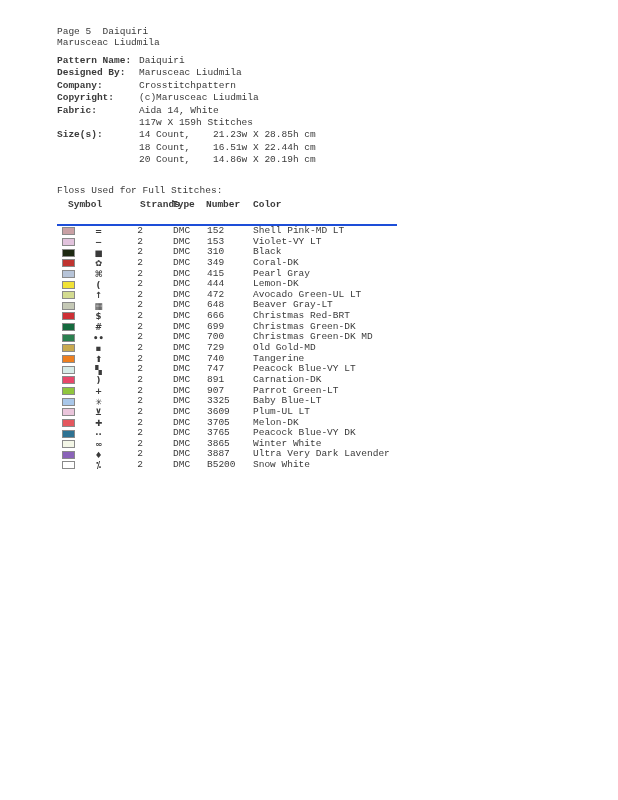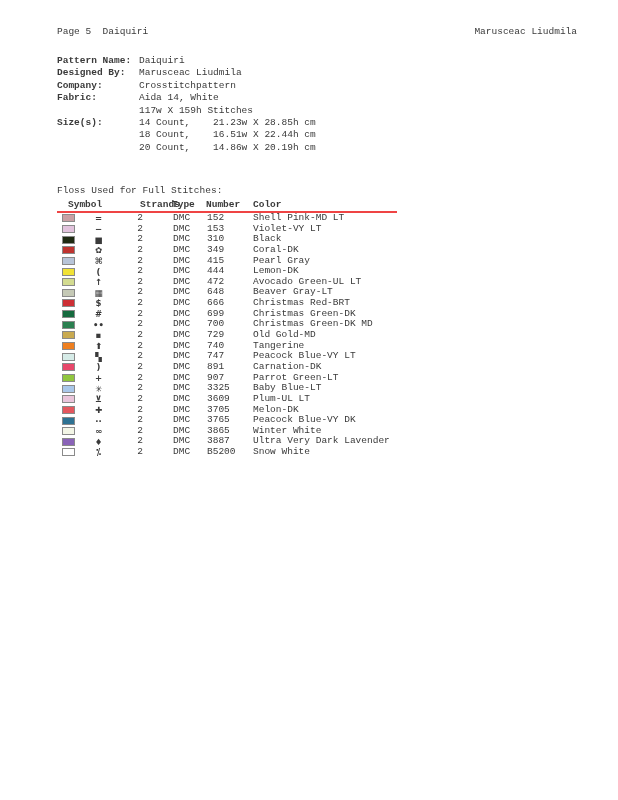--- a/index.html
+++ b/index.html
@@ -18,20 +18,21 @@
     overflow: hidden;
   }
   .doc-header {
     position: absolute;
     top: 26px;
     left: 57px;
     right: 41px;
     display: flex;
     justify-content: space-between;
     white-space: pre;
+    flex-direction: column;
   }
   .info-block {
     position: absolute;
     top: 55px;
     left: 57px;
   }
   .info-row {
     line-height: 12.4px;
     white-space: pre;
   }
@@ -53,22 +54,22 @@
   .floss-table {
     position: absolute;
     top: 199px;
     left: 57px;
     width: 340px;
   }
   .floss-head {
     display: grid;
     grid-template-columns: 55px 56px 35px 47px auto;
     font-weight: bold;
-    border-bottom: 2px solid #ef4444;
-    padding-bottom: 1px;
+    border-bottom: 2px solid #1d4ed8;
+    padding-bottom: 14px;
     line-height: 11px;
   }
   .floss-head .h-sym   { padding-left: 11px; }
   .floss-head .h-str   { text-align: center; margin-left: 28px; }
   .floss-head .h-type  { padding-left: 4px; }
   .floss-head .h-num   { padding-left: 3px; }
   .floss-head .h-col   { padding-left: 3px; }
   .floss-row {
     display: grid;
     grid-template-columns: 28px 27px 56px 35px 47px auto;
@@ -102,20 +103,21 @@
 
   <div class="doc-header">
     <span>Page 5  Daiquiri</span>
     <span>Marusceac Liudmila</span>
   </div>
 
   <div class="info-block" id="info-block">
       <div class="info-row"><span class="info-label">Pattern Name:</span><span class="info-value">Daiquiri</span></div>
       <div class="info-row"><span class="info-label">Designed By:</span><span class="info-value">Marusceac Liudmila</span></div>
       <div class="info-row"><span class="info-label">Company:</span><span class="info-value">Crosstitchpattern</span></div>
+      <div class="info-row"><span class="info-label">Copyright:</span><span class="info-value">(c)Marusceac Liudmila</span></div>
       <div class="info-row"><span class="info-label">Fabric:</span><span class="info-value">Aida 14, White</span></div>
       <div class="info-row"><span class="info-label"></span><span class="info-value">117w X 159h Stitches</span></div>
       <div class="info-row"><span class="info-label">Size(s):</span><span class="info-value">14 Count,    21.23w X 28.85h cm</span></div>
       <div class="info-row"><span class="info-label"></span><span class="info-value">18 Count,    16.51w X 22.44h cm</span></div>
       <div class="info-row"><span class="info-label"></span><span class="info-value">20 Count,    14.86w X 20.19h cm</span></div>
     </div>
 
   <div class="floss-title">Floss Used for Full Stitches:</div>
 
   <div class="floss-table">

